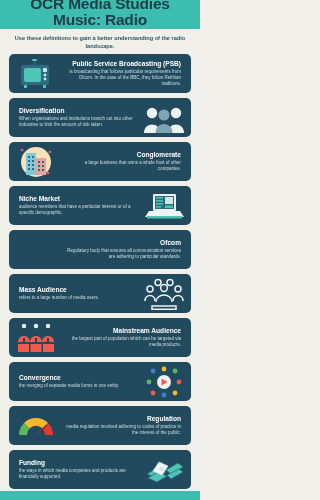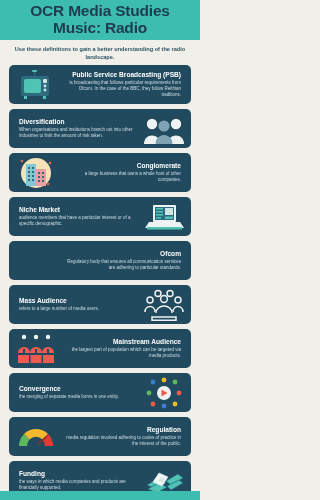--- a/index.html
+++ b/index.html
@@ -6,22 +6,22 @@
   html, body {
     width: 200px; height: 500px;
     font-family: "Liberation Sans", sans-serif;
     background: #f0efe9;
     overflow: hidden;
   }
   .poster { position: relative; width: 200px; height: 500px; background: #f0efe9; }
 
   
   .header {
-    height: 40px; background: #3dbdb0;
-    display: flex; align-items: center; justify-content: center;
+    height: 29px; background: #3dbdb0;
+    display: flex; align-items: flex-end; justify-content: center;
   }
   .header-title {
     color: #1f3b4d; font-weight: bold; font-size: 15.5px;
     line-height: 1.07; text-align: center; letter-spacing: -0.2px;
     white-space: pre-line;
   }
 
   
   .subtitle {
     margin: 6px 12px 4px 12px;

